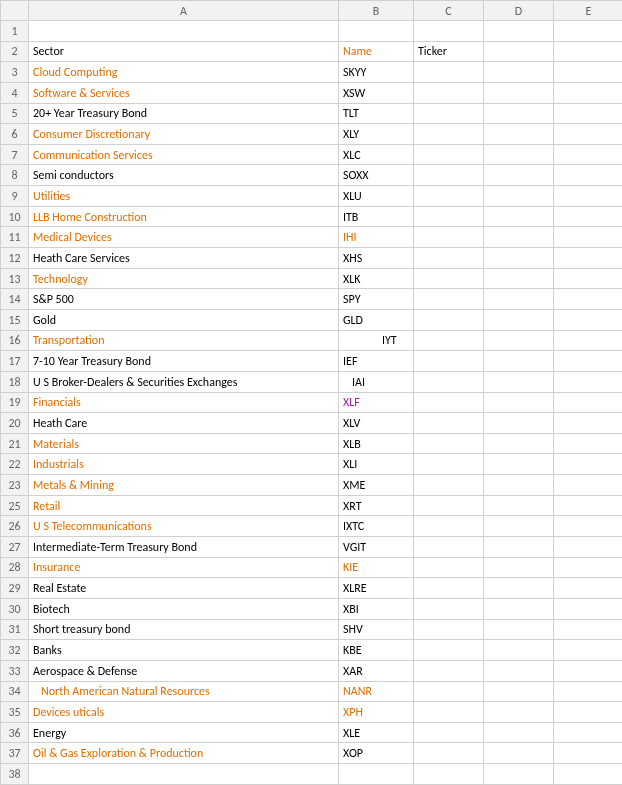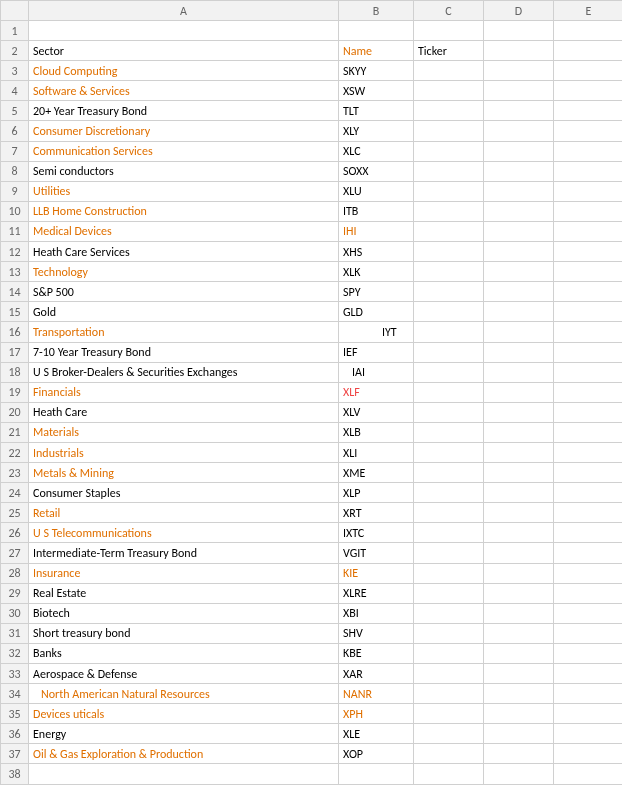--- a/index.html
+++ b/index.html
@@ -212,21 +212,21 @@
         <td class="row-num">18</td>
         <td style="color: rgb(0, 0, 0);">U S Broker-Dealers &amp; Securities Exchanges</td>
         <td style="color: rgb(0, 0, 0); padding-left: 13px;">IAI</td>
         <td></td>
         <td></td>
         <td></td>
       </tr>
       <tr>
         <td class="row-num">19</td>
         <td style="color: rgb(224, 112, 0);">Financials</td>
-        <td style="color: #ef4444;">XLF</td>
+        <td style="color: #a21caf;">XLF</td>
         <td></td>
         <td></td>
         <td></td>
       </tr>
       <tr>
         <td class="row-num">20</td>
         <td style="color: rgb(0, 0, 0);">Heath Care</td>
         <td style="color: rgb(0, 0, 0);">XLV</td>
         <td></td>
         <td></td>
@@ -250,28 +250,20 @@
       </tr>
       <tr>
         <td class="row-num">23</td>
         <td style="color: rgb(224, 112, 0);">Metals &amp; Mining</td>
         <td style="color: rgb(0, 0, 0);">XME</td>
         <td></td>
         <td></td>
         <td></td>
       </tr>
       <tr>
-        <td class="row-num">24</td>
-        <td style="color: rgb(0, 0, 0);">Consumer Staples</td>
-        <td style="color: rgb(0, 0, 0);">XLP</td>
-        <td></td>
-        <td></td>
-        <td></td>
-      </tr>
-      <tr>
         <td class="row-num">25</td>
         <td style="color: rgb(224, 112, 0);">Retail</td>
         <td style="color: rgb(0, 0, 0);">XRT</td>
         <td></td>
         <td></td>
         <td></td>
       </tr>
       <tr>
         <td class="row-num">26</td>
         <td style="color: rgb(224, 112, 0);">U S Telecommunications</td>

